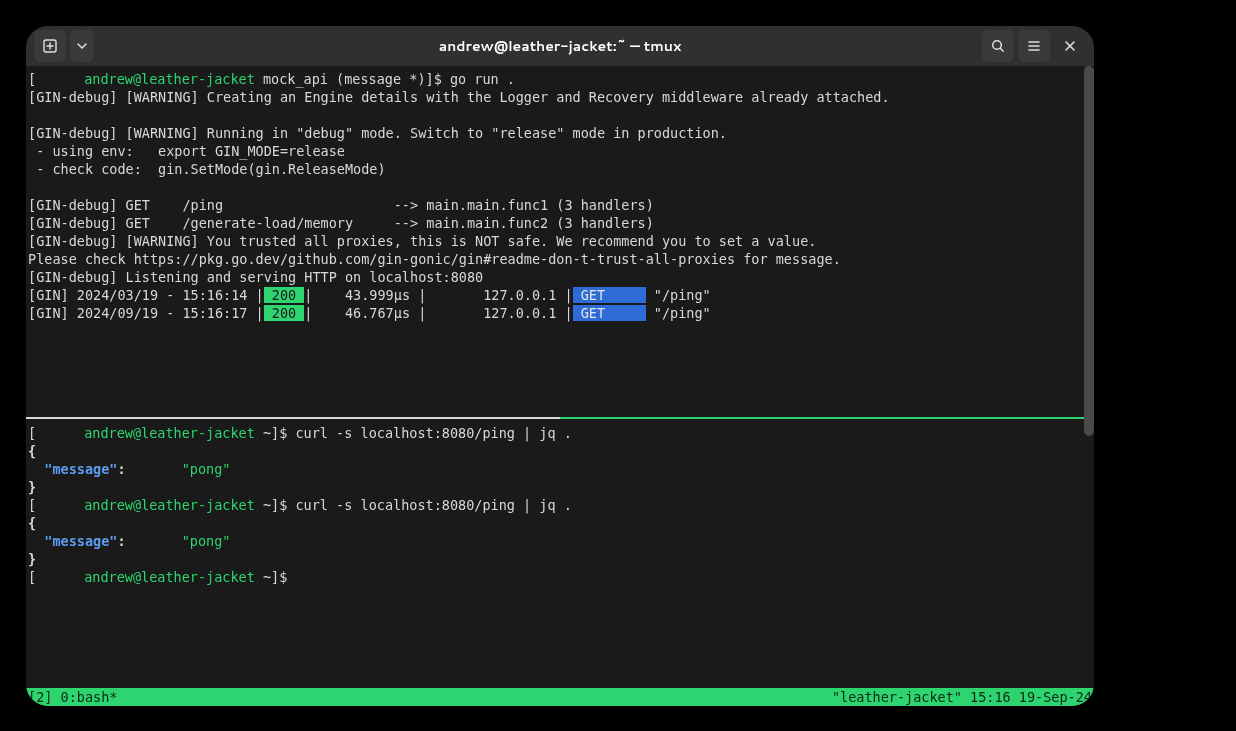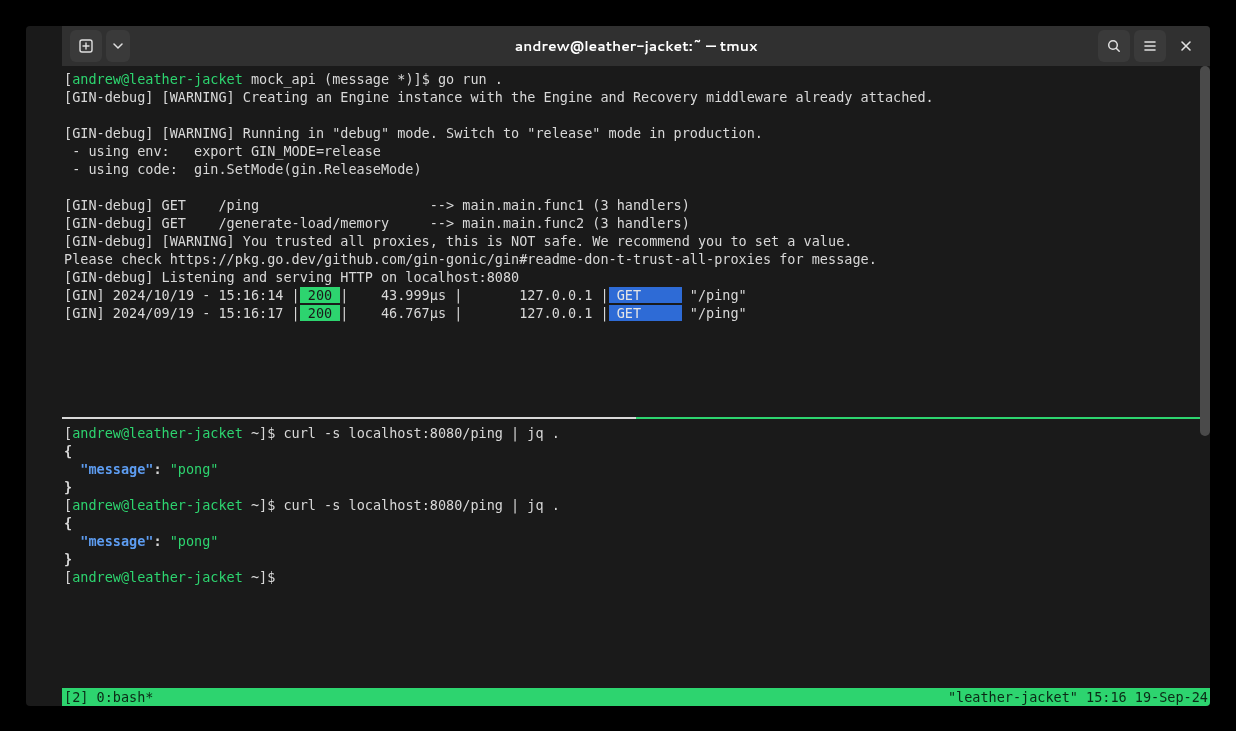--- a/index.html
+++ b/index.html
@@ -9,28 +9,27 @@
       font-size: 14px;
       color: #d0d0d0;
       width: 1236px;
       height: 731px;
       overflow: hidden;
     }
     .terminal-window {
       position: absolute;
       top: 26px;
       left: 26px;
-      width: 1184px;
+      width: 1068px;
       height: 680px;
       background: #1a1a1a;
-      border-radius: 4px;
+      border-radius: 22px;
       display: flex;
       flex-direction: column;
       overflow: hidden;
-      padding-left: 36px;
     }
     .titlebar {
       height: 40px;
       background: #303030;
       display: flex;
       align-items: center;
       padding: 0 8px;
       position: relative;
     }
     .titlebar-left { display: flex; gap: 4px; align-items: center; }
@@ -70,21 +69,21 @@
       background: #4a4a4a;
       border-radius: 5px;
     }
     .term-content {
       padding: 4px 2px;
       line-height: 18px;
       font-size: 13.5px;
       white-space: pre;
       color: #d8d8d8;
     }
-    .g { color: #2dd46f; }
+    .g { color: #2dd46f; margin-left: 48px; }
     .ghl { background: #2dd46f; color: #1a1a1a; text-align: center; }
     .bhl { background: #2e6bd6; color: #e5e5e5; }
     .bold { font-weight: bold; }
     .bl { color: #5d9cf0; }
     .pane-divider {
       display: flex;
       height: 4px;
       align-items: center;
     }
     .pane-divider-left {
@@ -149,32 +148,32 @@
             <path d="M3 3l8 8M11 3l-8 8" stroke="#e0e0e0" stroke-width="1.6" stroke-linecap="round"></path>
           </svg>
       </div>
     </div>
   </div>
 
   <div class="terminal-body">
     <div class="scrollbar"></div>
 
     <div class="term-content"><span>[</span><span class="g">andrew@leather-jacket</span><span> mock_api (message *)</span><span>]$ </span><span>go run .</span>
-<span>[GIN-debug] [WARNING] Creating an Engine instance with the Engine and Recovery middleware already attached.</span>
+<span>[GIN-debug] [WARNING] Creating an Engine details with the Logger and Recovery middleware already attached.</span>
 <span></span>
 <span>[GIN-debug] [WARNING] Running in "debug" mode. Switch to "release" mode in production.</span>
 <span> - using env:   export GIN_MODE=release</span>
-<span> - using code:  gin.SetMode(gin.ReleaseMode)</span>
+<span> - check code:  gin.SetMode(gin.ReleaseMode)</span>
 <span></span>
 <span>[GIN-debug] GET    /ping                     --&gt; main.main.func1 (3 handlers)</span>
 <span>[GIN-debug] GET    /generate-load/memory     --&gt; main.main.func2 (3 handlers)</span>
 <span>[GIN-debug] [WARNING] You trusted all proxies, this is NOT safe. We recommend you to set a value.</span>
 <span>Please check https://pkg.go.dev/github.com/gin-gonic/gin#readme-don-t-trust-all-proxies for message.</span>
 <span>[GIN-debug] Listening and serving HTTP on localhost:8080</span>
-<span>[GIN] 2024/10/19 - 15:16:14 |</span><span class="ghl"> 200 </span><span>|    43.999µs |       127.0.0.1 |</span><span class="bhl"> GET     </span><span> "/ping"</span>
+<span>[GIN] 2024/03/19 - 15:16:14 |</span><span class="ghl"> 200 </span><span>|    43.999µs |       127.0.0.1 |</span><span class="bhl"> GET     </span><span> "/ping"</span>
 <span>[GIN] 2024/09/19 - 15:16:17 |</span><span class="ghl"> 200 </span><span>|    46.767µs |       127.0.0.1 |</span><span class="bhl"> GET     </span><span> "/ping"</span>
 
 
 
 
 
 </div>
 
     <div class="pane-divider">
       <div class="pane-divider-left" style="width:50%"></div>

